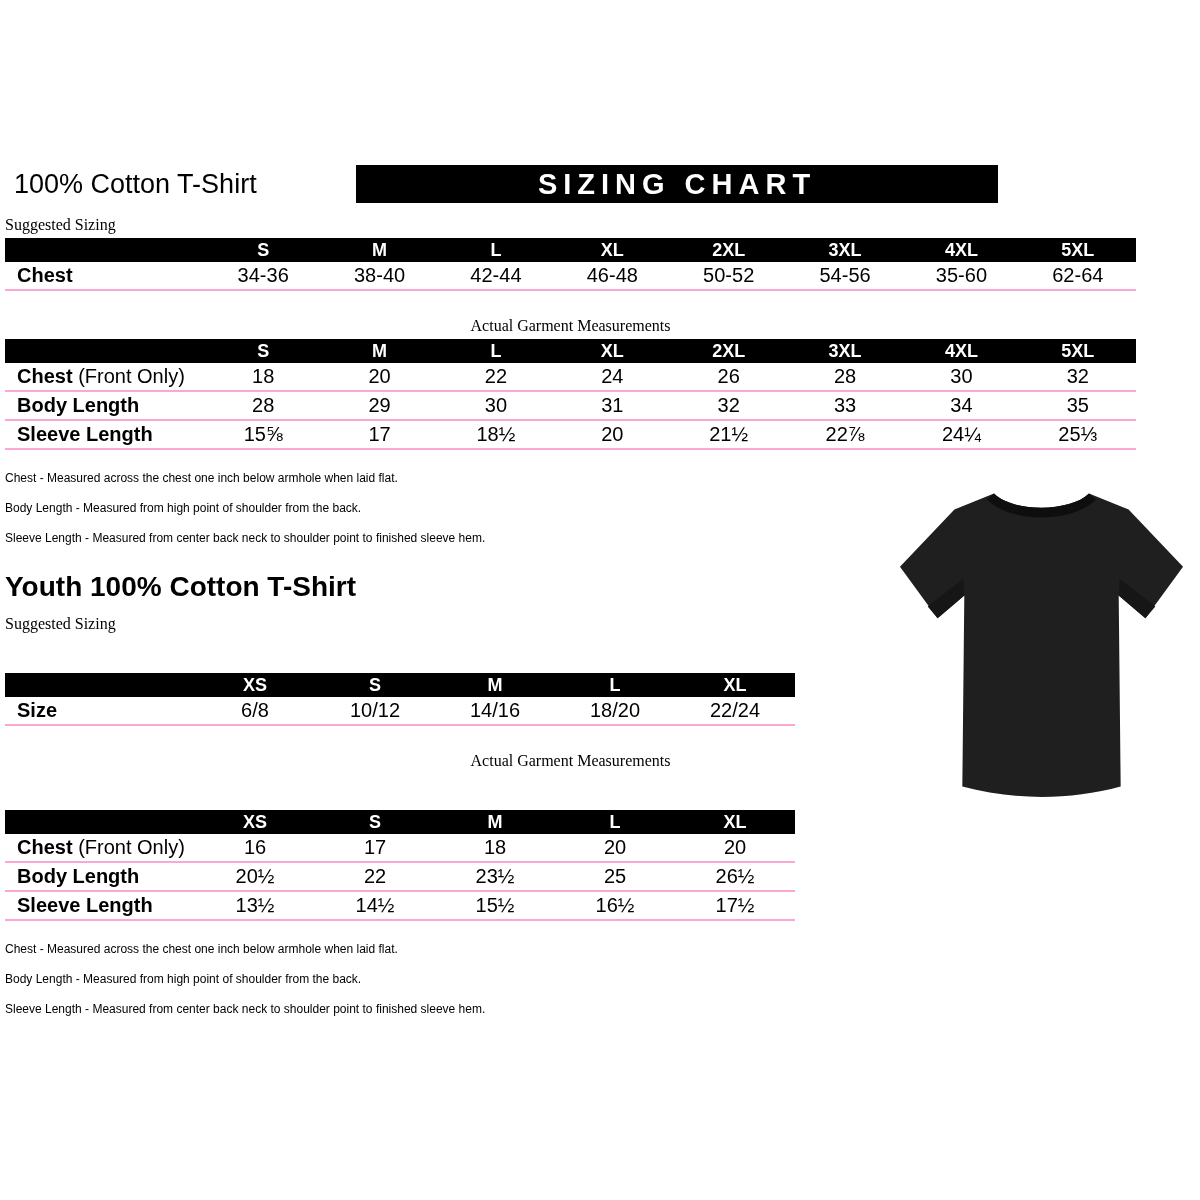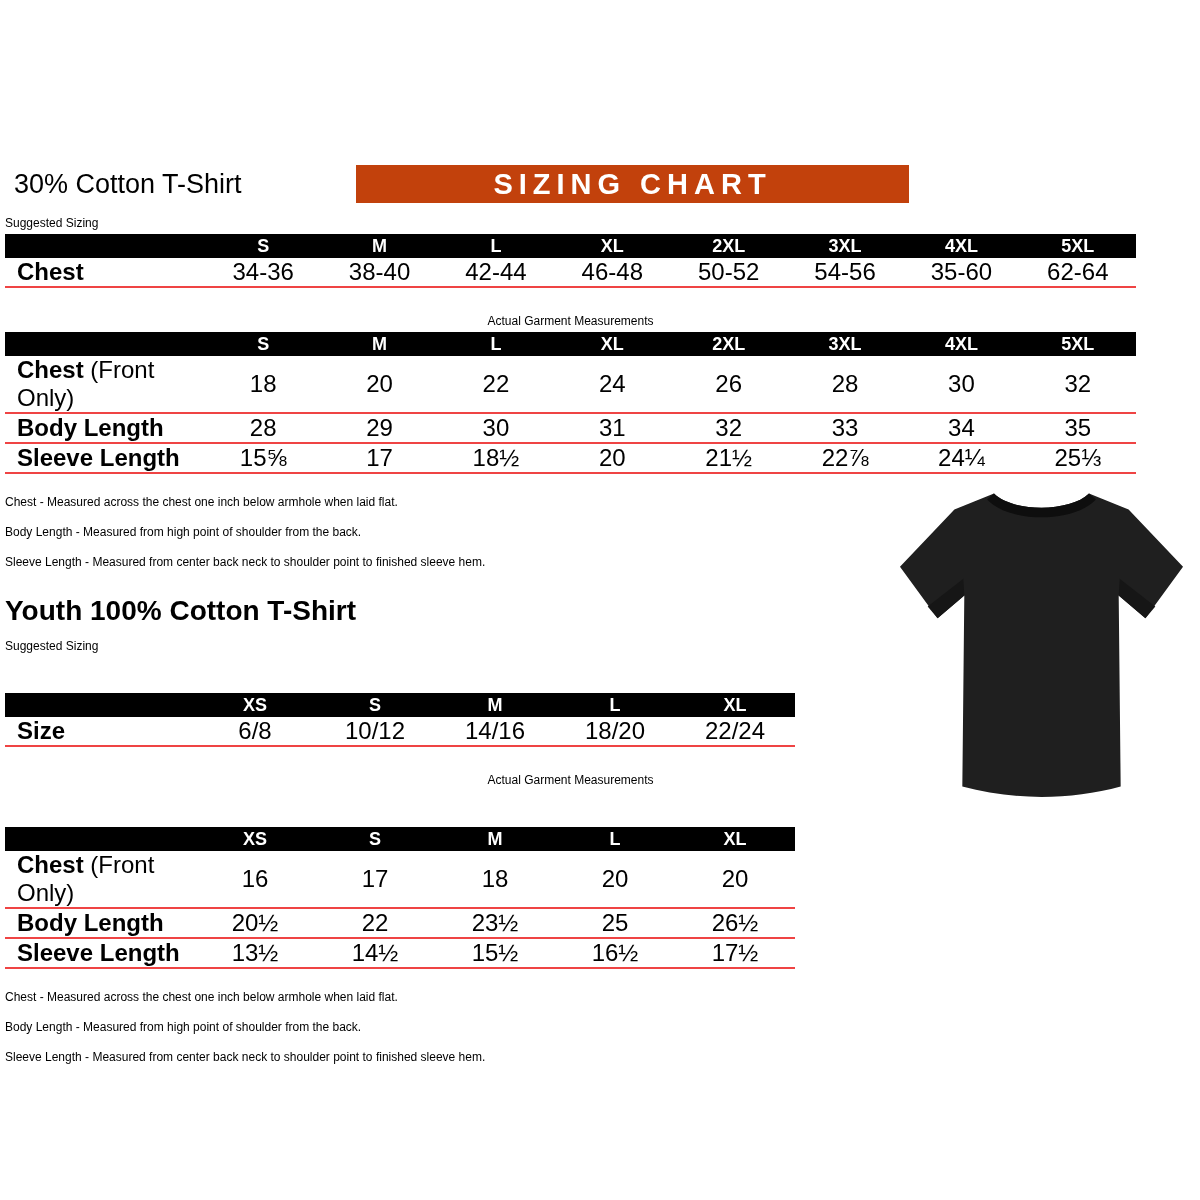--- a/index.html
+++ b/index.html
@@ -4,52 +4,52 @@
 <style>
   html,body { margin:0; padding:0; }
   body {
     width:1200px; height:1200px; background:#ffffff; color:#000000;
     font-family:"Liberation Sans", sans-serif; position:relative; overflow:hidden;
   }
   .content { position:absolute; left:5px; top:165px; width:1131px; }
 
   .top-row { display:flex; align-items:flex-start; height:40px; }
   .page-title { width:342px; margin:0; padding-left:9px; font-size:27px; font-weight:400; line-height:38px; white-space:nowrap; }
-  .banner { width:553px; height:38px; background:#c2410c; display:flex; align-items:center; justify-content:center; }
+  .banner { width:642px; height:38px; background:#000000; display:flex; align-items:center; justify-content:center; }
   .banner span { color:#fff; font-size:29px; font-weight:bold; letter-spacing:6px; }
 
-  .section-label { font-size:12px; margin-top:11px; }
+  .section-label { font-size:16px; margin-top:11px;font-family:Liberation Serif, serif; }
   .section-label.gap { margin-top:26px;text-align:center; }
 
   table.size-table { border-collapse:collapse; table-layout:fixed; margin-top:4px; }
   table.wide { width:1131px; }
   table.wide col.labelc { width:200px; }
   table.narrow { width:790px;margin-top:40px; }
   table.narrow col.labelc { width:190px; }
   .size-table th { background:#000; color:#fff; font-size:18px; font-weight:bold; height:24px; padding:0; text-align:center; }
-  .size-table td { text-align:center; font-size:24px; height:27px; padding:0; border-bottom:2px solid #ef4444; }
+  .size-table td { text-align:center; font-size:20px; height:27px; padding:0; border-bottom:2px solid #f9a8d4; }
   .size-table td.label-col { text-align:left; padding-left:12px; }
   .size-table td.label-col b { font-weight:bold; }
 
   .notes { margin-top:13px; }
   .note-line { font-size:12px; line-height:30px; }
 
   .youth-title { margin:18px 0 0 0; font-size:28px; font-weight:bold; }
   .youth-sub { margin-top:12px; }
 
   .tshirt-wrap { position:absolute; left:898px; top:478px; width:287px; height:330px; }
   .tshirt-wrap svg { width:100%; height:100%; display:block; }
 </style>
 </head>
 <body>
 
 <div class="content">
 
   <div class="top-row">
-    <h1 class="page-title">30% Cotton T-Shirt</h1>
+    <h1 class="page-title">100% Cotton T-Shirt</h1>
     <div class="banner">
       <span>SIZING CHART</span>
     </div>
   </div>
 
   <section>
     <div class="section-label">Suggested Sizing</div>
     <table class="size-table wide">
         <colgroup>
           <col class="labelc">

